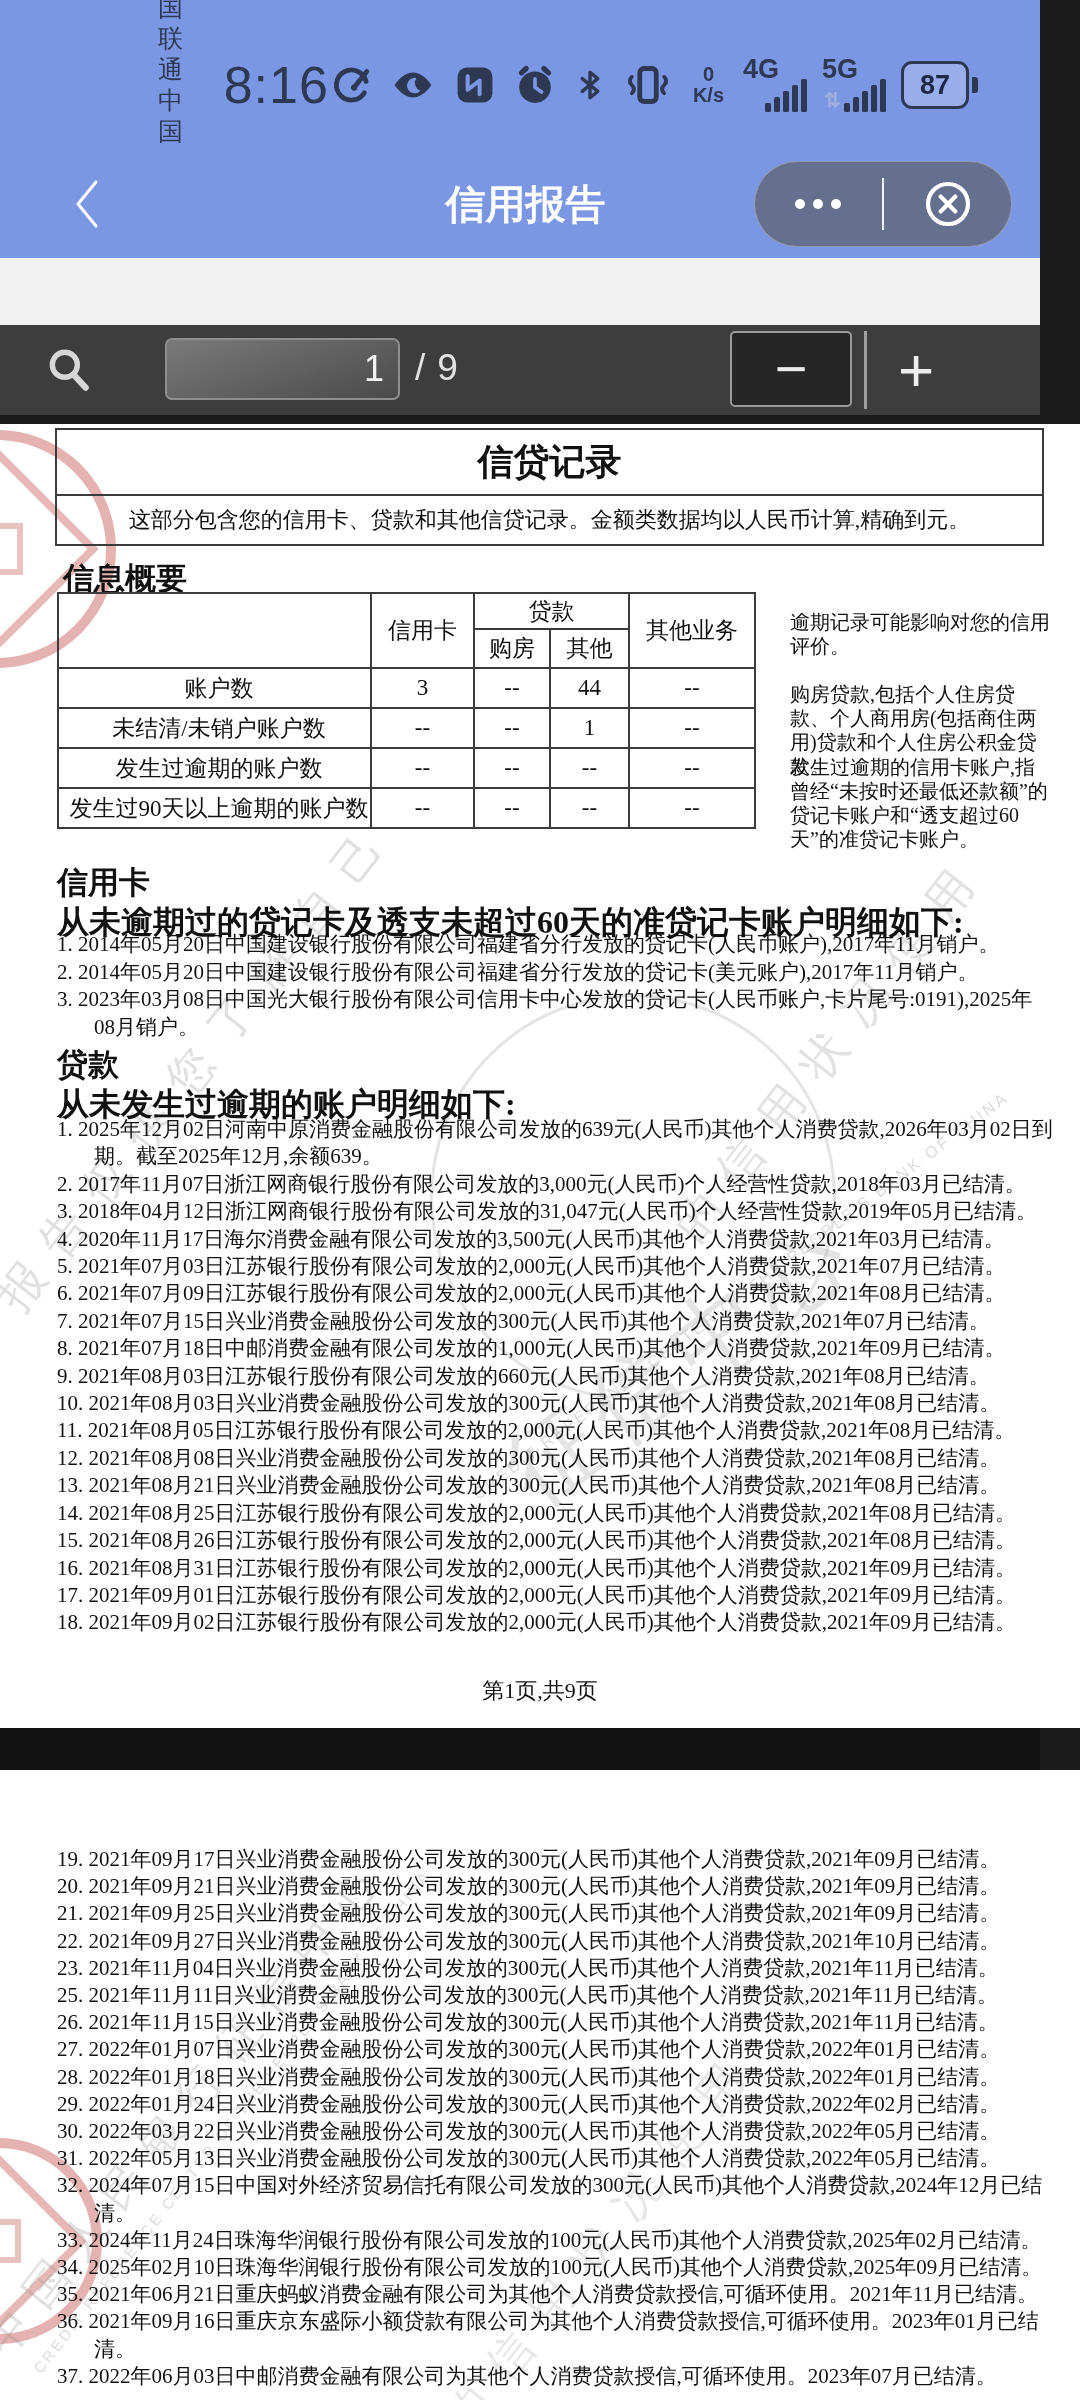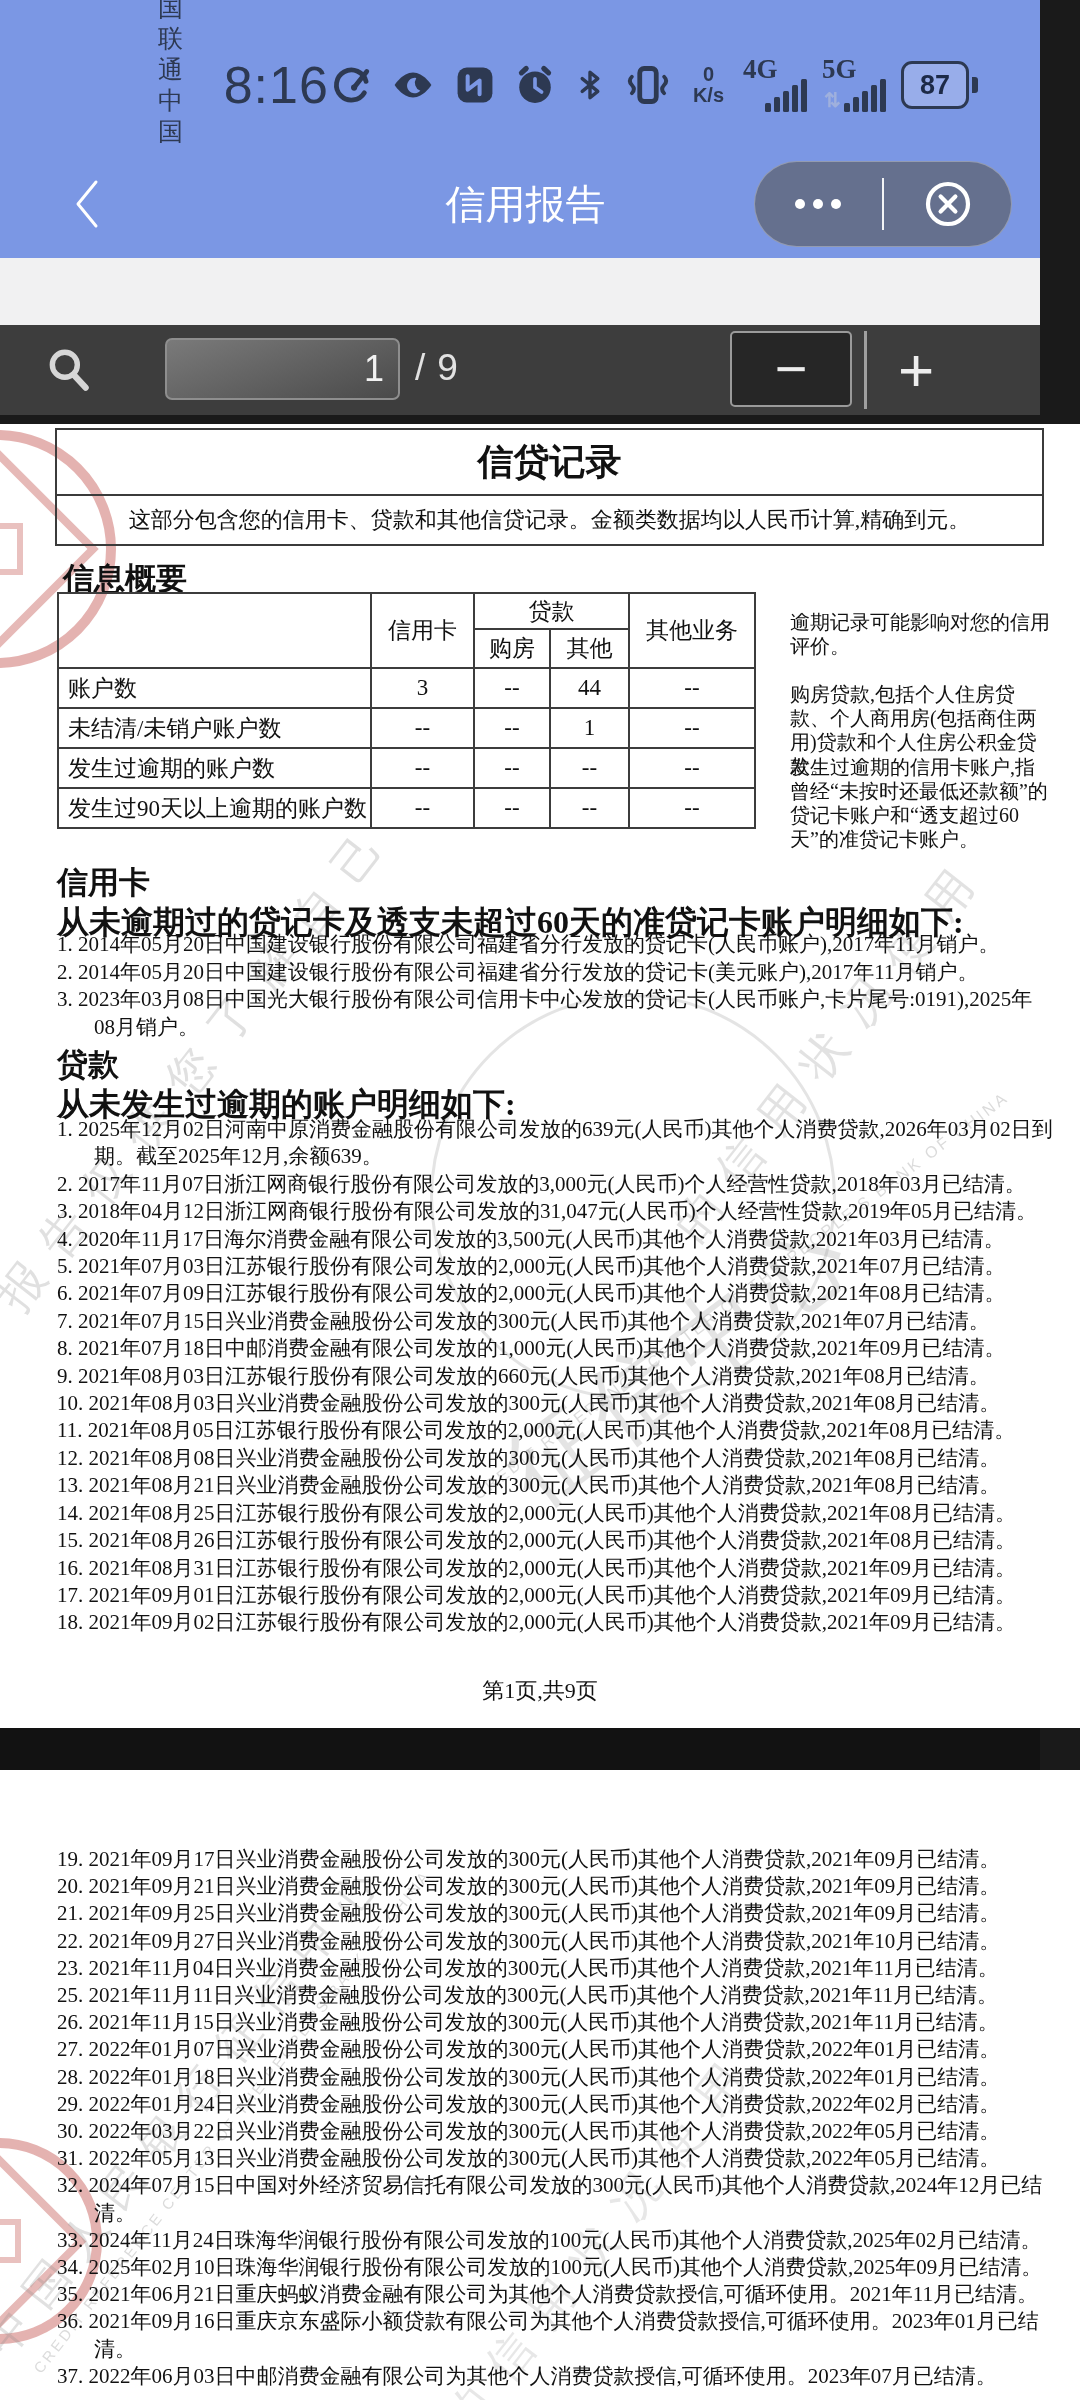--- a/index.html
+++ b/index.html
@@ -10,35 +10,35 @@
   
   .statusbar{position:absolute;top:0;left:0;width:100%;height:150px;background:#7b97e4;
     display:flex;align-items:center;justify-content:space-between;
     padding:26px 62px 6px 158px;box-sizing:border-box;color:#2d3952;}
   .sb-left{display:flex;align-items:center;}
   .carriers{font-size:25px;line-height:31px;font-weight:500;}
   .sb-time{font-size:52px;margin-left:16px;font-weight:400;letter-spacing:1px;}
   .sb-right{display:flex;align-items:center;gap:15px;}
   .sb-right svg{display:block;}
   .netspeed{text-align:center;font-size:20px;line-height:21px;font-weight:600;margin:0 4px;}
-  .net{position:relative;width:64px;height:58px;font-family:Liberation Serif, serif;}
+  .net{position:relative;width:64px;height:58px;}
   .net .nlbl{position:absolute;top:-2px;left:0;font-size:27px;font-weight:700;}
   .net .bars{position:absolute;bottom:2px;right:0;display:flex;align-items:flex-end;gap:3px;}
   .net .bars i{display:block;width:6px;background:#2d3952;border-radius:1.5px;}
   .net .updown{position:absolute;bottom:4px;left:2px;color:#9fb0dd;font-size:20px;font-weight:700;line-height:20px;}
   .battery{display:flex;align-items:center;}
   .batt-body{width:62px;height:42px;border:3px solid #2d3952;border-radius:11px;display:flex;align-items:center;justify-content:center;
     font-size:27px;font-weight:600;background:rgba(255,255,255,.22);color:#1d2a47;}
   .batt-nub{width:6px;height:16px;background:#2d3952;border-radius:0 3px 3px 0;margin-left:3px;}
 
   
   .appheader{position:absolute;top:150px;left:0;width:100%;height:108px;background:#7b97e4;
     display:flex;align-items:center;justify-content:center;}
   .back-btn{position:absolute;left:66px;top:26px;width:44px;height:56px;}
-  .apptitle{color:#fff;font-size:40px;font-weight:400;margin-left:11px;}
+  .apptitle{color:#fff;font-size:40px;font-weight:700;margin-left:11px;}
   .capsule{position:absolute;right:28px;top:11px;width:258px;height:86px;border-radius:43px;
     background:#65708e;border:1.5px solid rgba(255,255,255,.3);box-sizing:border-box;
     display:flex;align-items:center;}
   .cap-half{flex:1;height:100%;display:flex;align-items:center;justify-content:center;}
   .cap-div{width:2.5px;height:52px;background:rgba(255,255,255,.92);}
   .dots{display:flex;gap:8px;}
   .dots i{width:10px;height:10px;border-radius:50%;background:#fff;display:block;}
 
   
   .lightstrip{position:absolute;top:258px;left:0;width:100%;height:67px;background:#f1f1f2;}
@@ -65,21 +65,21 @@
   .titlebox .t{height:64px;line-height:64px;text-align:center;font-size:36px;font-weight:700;border-bottom:2px solid #3b3b3b;}
   .titlebox .s{height:48px;line-height:48px;text-align:center;font-size:22px;}
 
   .h-sec{position:absolute;left:57px;font-size:31px;font-weight:700;z-index:2;}
   .h-summary{top:134px;margin-left:6px;}
   .sum-table{position:absolute;left:57px;top:168px;border-collapse:collapse;table-layout:fixed;font-size:23px;z-index:2;}
   .sum-table th,.sum-table td{border:2px solid #3c3c3c;text-align:center;font-weight:400;padding:0;}
   .sum-table thead tr:first-child th{height:34px;}
   .sum-table thead tr:last-child th{height:37px;}
   .sum-table tbody td{height:38px;}
-  .sum-table .lbl{text-align:left;padding-left:9px;}
+  .sum-table .lbl{text-align:center;padding-left:9px;}
 
   .notes{position:absolute;left:790px;width:260px;font-size:20px;line-height:24px;z-index:2;}
   .note1{top:186px;}.note2{top:258px;}.note3{top:331px;}
 
   .h-cc{top:438px;}
   .sub-h{position:absolute;left:57px;font-size:32px;font-weight:700;z-index:2;}
   .sub-cc{top:477px;}
   .cc-list{position:absolute;left:57px;top:507px;right:32px;z-index:2;}
   .doc-item{font-size:21px;line-height:27.5px;padding-left:37px;text-indent:-37px;}
 

